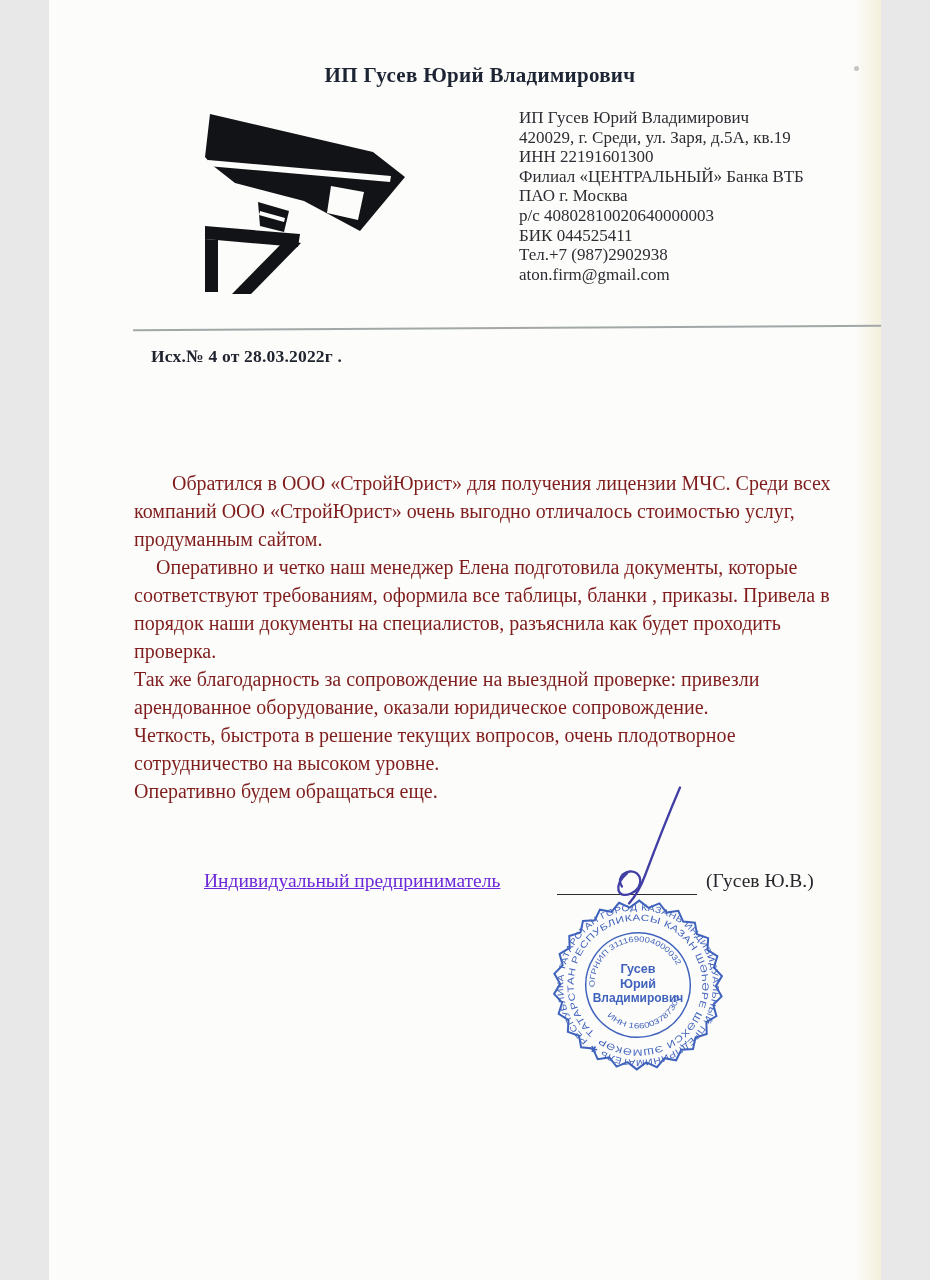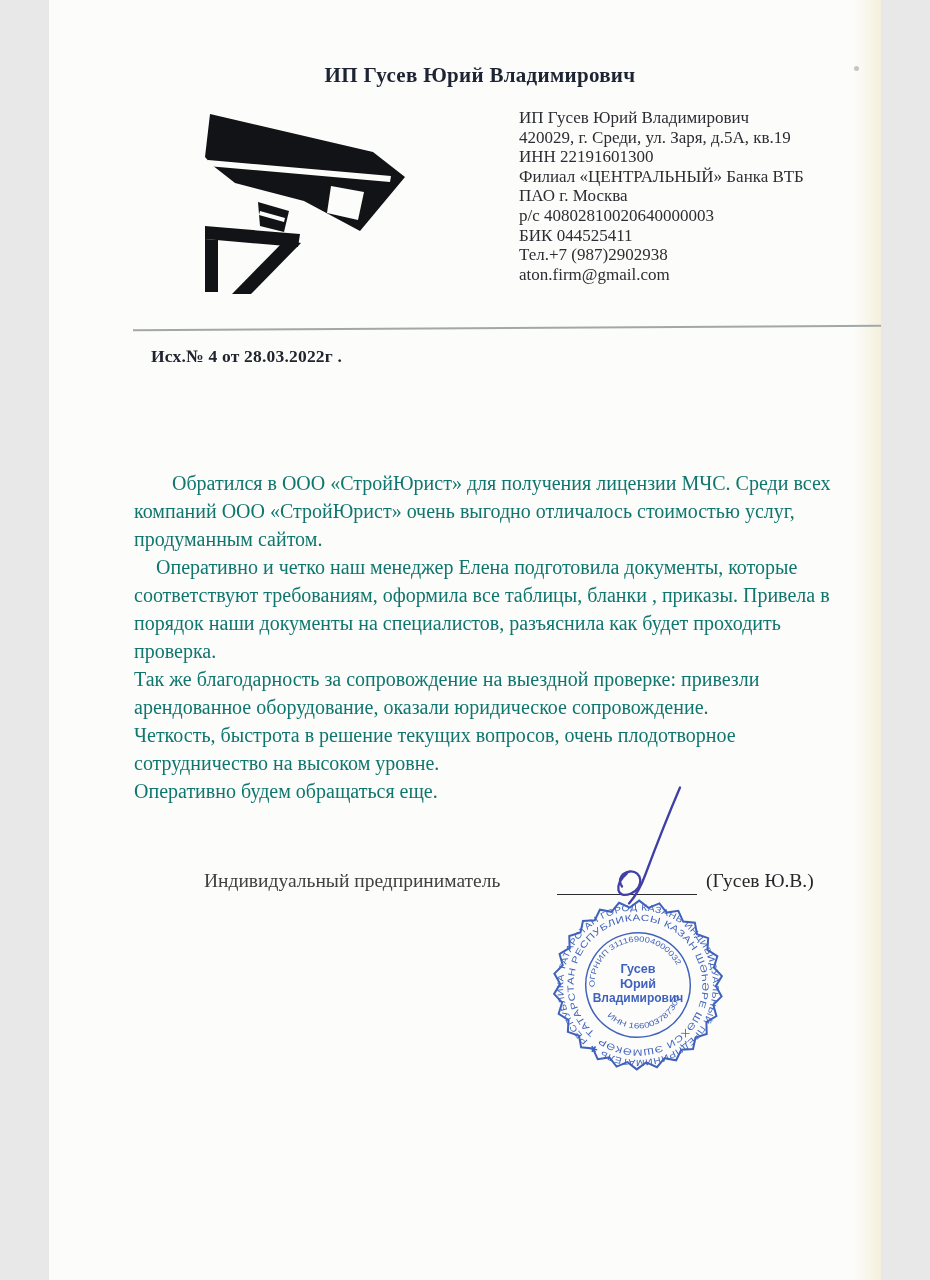--- a/index.html
+++ b/index.html
@@ -31,26 +31,26 @@
   .rule{
     position:absolute;left:84px;top:327px;width:766px;height:2px;
     background:#a2a8a8;transform:rotate(-0.35deg);
   }
   .ref-line{
     position:absolute;left:94px;top:346px;
     font-weight:bold;font-size:17.5px;color:#20242e;letter-spacing:.2px;margin-left:8px;
   }
   .body-text{
     position:absolute;left:85px;top:469px;width:784px;
-    font-size:20px;line-height:28px;color:#0f766e;
+    font-size:20px;line-height:28px;color:#7f1d1d;
   }
   .body-text p{margin:0;white-space:pre-line;}
   .p-indent-lg{text-indent:38px;}
   .p-indent-sm{text-indent:22px;}
-  .sig-role{position:absolute;left:155px;top:870px;font-size:19.5px;color:#404040;white-space:nowrap;}
+  .sig-role{position:absolute;left:155px;top:870px;font-size:19.5px;color:#6d28d9;white-space:nowrap;text-decoration:underline;}
   .sig-underline{position:absolute;left:508px;top:894px;width:140px;height:0;border-bottom:1.6px solid #2a2b2e;}
   .sig-name{position:absolute;left:649px;top:870px;font-size:19.5px;color:#26272b;white-space:nowrap;margin-left:8px;}
   .signature-svg{position:absolute;left:545px;top:781px;width:110px;height:126px;}
   .stamp-svg{position:absolute;left:502px;top:898px;width:174px;height:174px;opacity:.92;}
   .stamp-text{font-family:"Liberation Sans", sans-serif;}
 </style>
 </head>
 <body>
 
 <div class="page">

